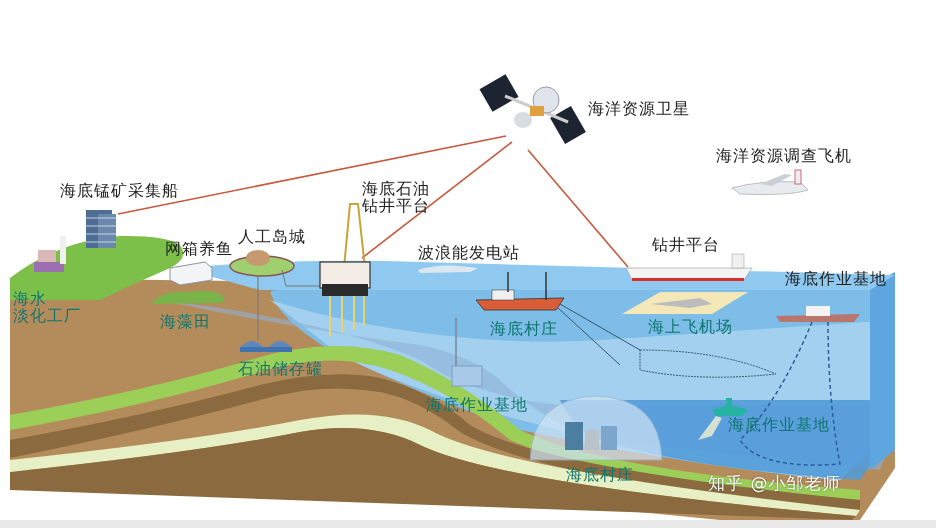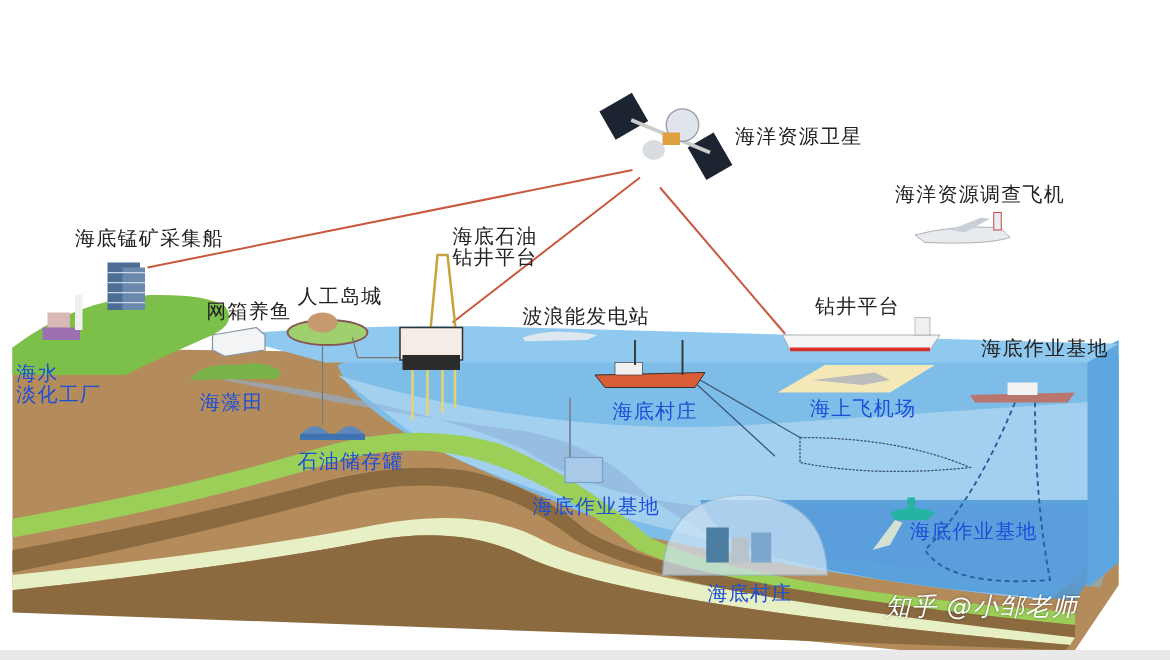--- a/index.html
+++ b/index.html
@@ -1,21 +1,21 @@
 <!DOCTYPE html>
 <html><head>
 <meta charset="utf-8">
 <style>
   html,body{margin:0;padding:0;background:#ffffff;}
   body{width:936px;height:528px;position:relative;overflow:hidden;font-family:"DejaVu Serif","Liberation Serif",serif;}
   #scene{position:absolute;left:0;top:0;width:936px;height:528px;}
   .lbl{position:absolute;font-size:16px;color:#222;white-space:nowrap;line-height:17px;letter-spacing:1px;}
-  .lbl.dark{color:#1d4ed8;}
+  .lbl.dark{color:#0f766e;}
   .lbl.ml{white-space:pre;}
-  .watermark{position:absolute;left:708px;top:472px;font-family:"DejaVu Sans","Liberation Sans",sans-serif;font-size:20px;color:#ffffff;text-shadow:0 0 2px rgba(0,0,0,0.5);letter-spacing:1px;font-style:italic;}
+  .watermark{position:absolute;left:708px;top:472px;font-family:"DejaVu Sans","Liberation Sans",sans-serif;font-size:17px;color:#ffffff;text-shadow:0 0 2px rgba(0,0,0,0.5);letter-spacing:1px;}
   .bottombar{position:absolute;left:0;top:520px;width:936px;height:8px;background:#e9e9e9;}
 </style>
 </head>
 <body>
 
 <svg id="scene" viewBox="0 0 936 528" xmlns="http://www.w3.org/2000/svg">
 
   <g>
     <path d="M10 278 L10 470 Q300 478 720 520 L860 520 L895 468 L895 290 Z" fill="#b48c5c"></path>
 

